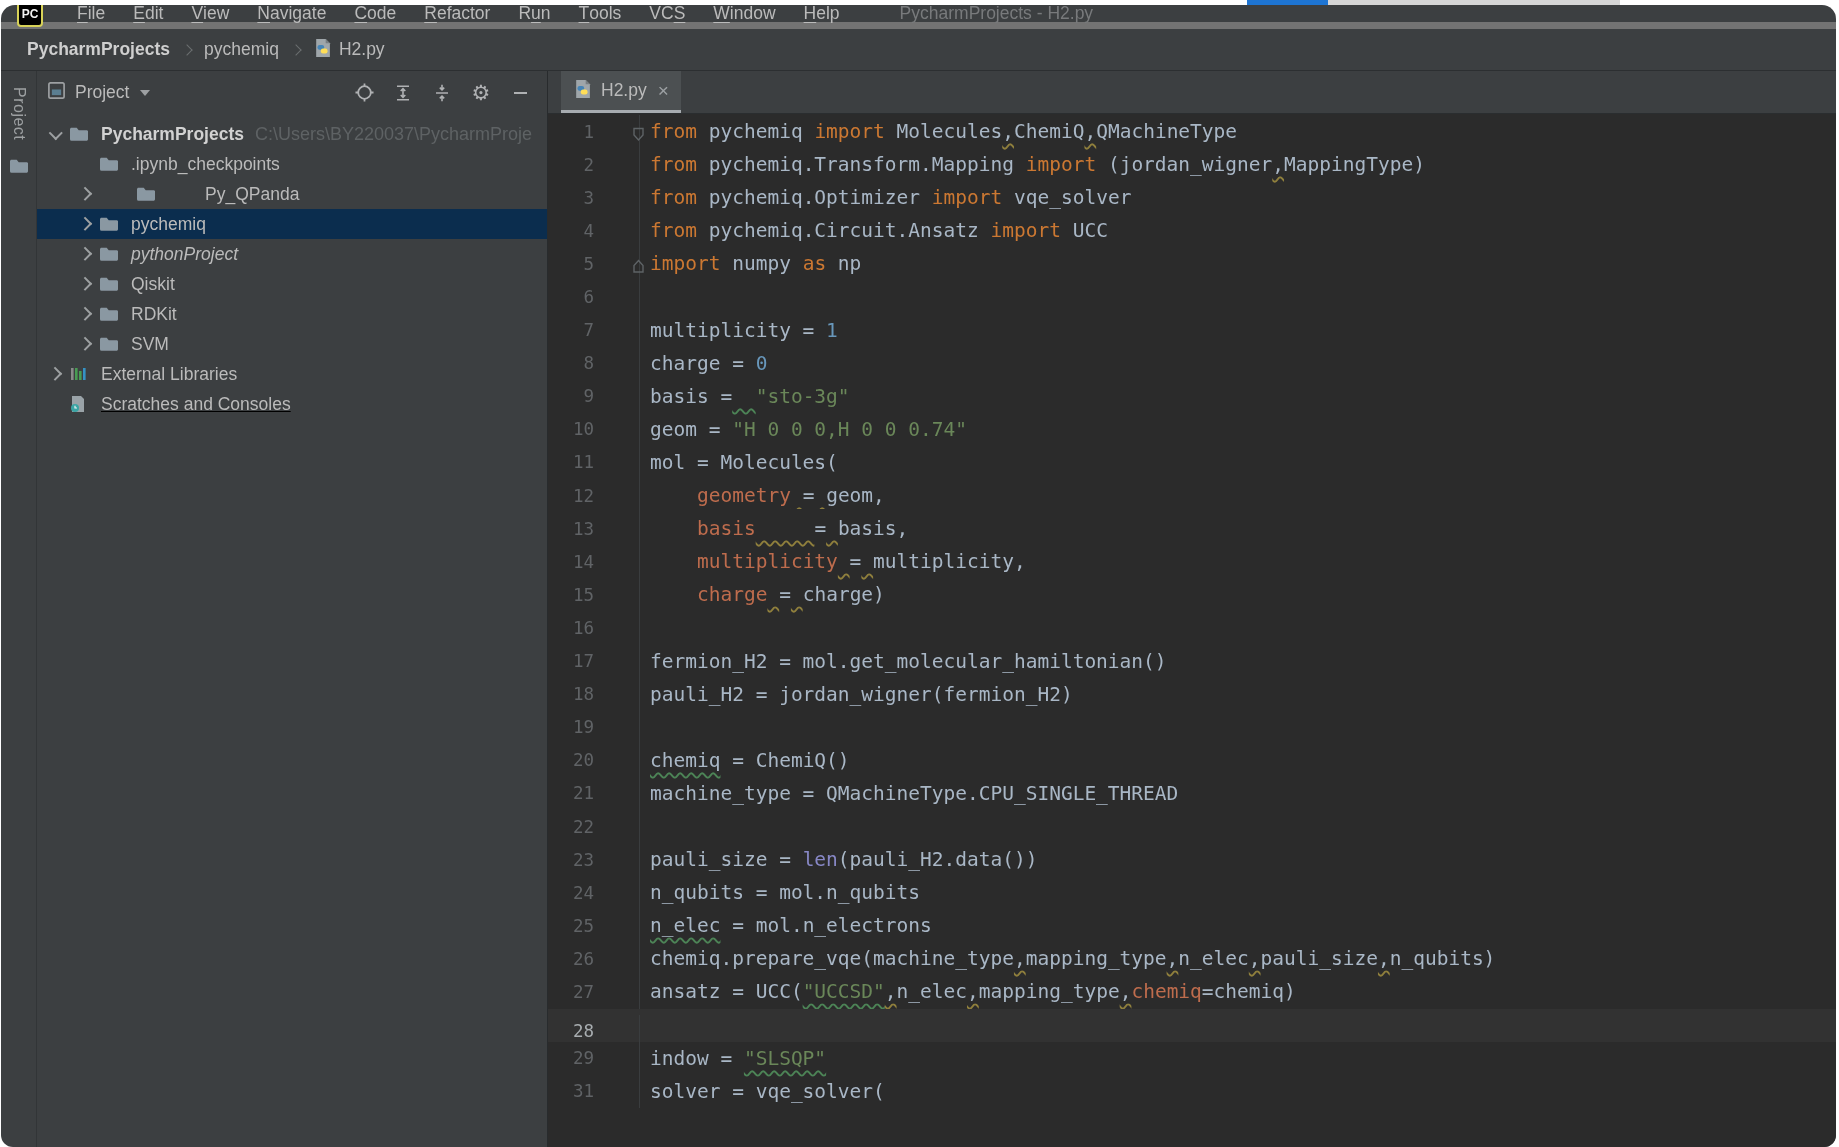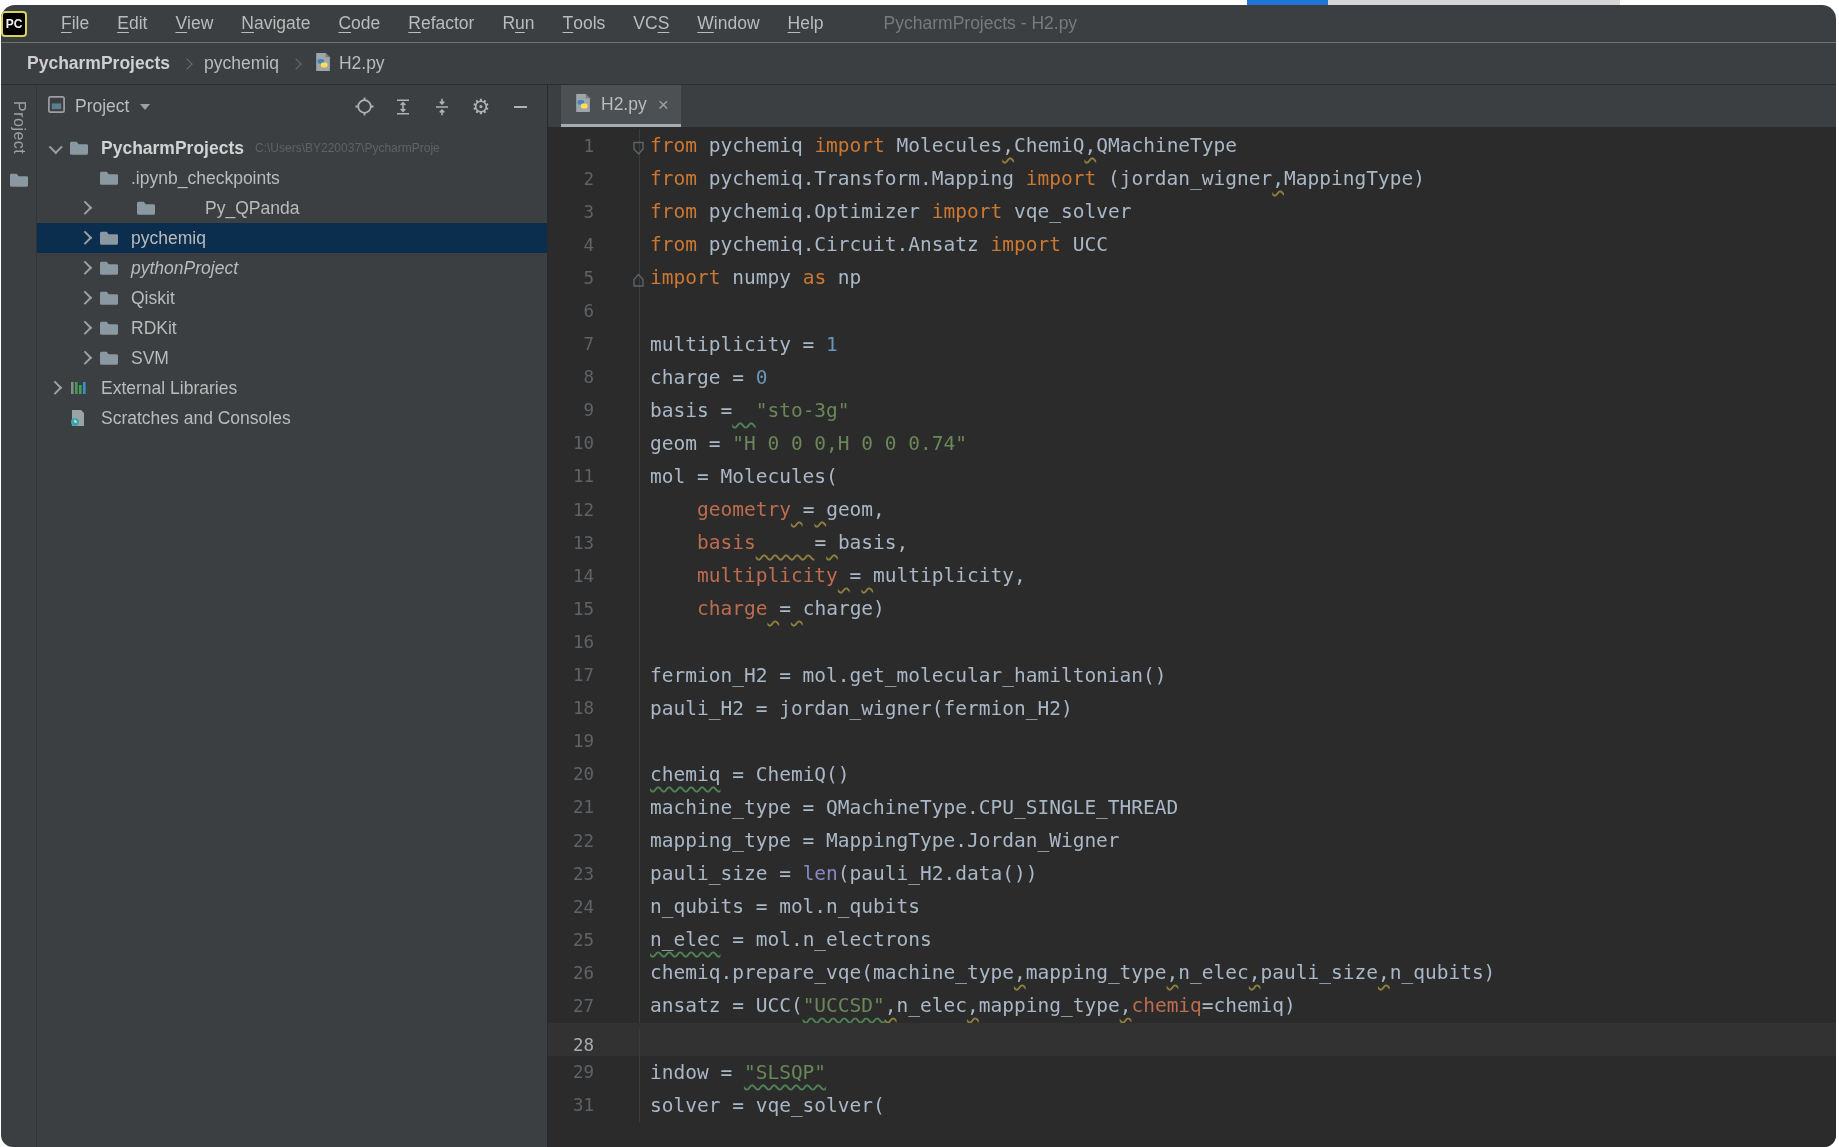--- a/index.html
+++ b/index.html
@@ -7,22 +7,22 @@
   .screen { position: relative; width: 1839px; height: 1147px; background: #ffffff; overflow: hidden; }
   .bgstrip { position: absolute; top: 0; height: 6px; }
   .bgstrip.blue { left: 1247px; width: 81px; background: #1E75D3; }
   .bgstrip.light { left: 1328px; width: 292px; background: #D6D6D6; }
 
   .win { position: absolute; left: 1px; right: 3px; top: 5px; bottom: 0;
          background: #3C3F41; border-radius: 14px 14px 12px 12px; overflow: hidden;
          display: flex; flex-direction: column; }
 
   
-  .menubar { height: 38px; display: flex; align-items: center; 
-             border-bottom: 1px solid #737373; flex: none; }
+  .menubar { height: 24px; display: flex; align-items: center; padding-left: 16px;
+             border-bottom: 7px solid #737373; flex: none; }
   .logo { width: 26px; height: 26px; background: #000; border: 2px solid #D8D258; border-radius: 4px;
           color: #F2F2F2; font-size: 12px; font-weight: bold; display: flex; align-items: center;
           justify-content: center; margin-right: 20px; letter-spacing: 0; }
   .mitem { color: #BBBBBB; font-size: 17.5px; padding: 0 14px; height: 100%; display: flex; align-items: center; }
   .mitem u { text-decoration: underline; text-underline-offset: 3px; text-decoration-thickness: 1px; }
   .wintitle { color: #787A7C; font-size: 17.5px; margin-left: 46px; }
 
   
   .crumbbar { height: 42px; display: flex; align-items: center; padding-left: 26px;
               border-bottom: 1px solid #2C2F31; flex: none; color: #BBBBBB; font-size: 17.5px; }
@@ -53,21 +53,21 @@
   .trow { height: 30px; display: flex; align-items: center; white-space: nowrap; overflow: hidden; }
   .trow.sel { background: #0B2D4E; }
   .chev { width: 26px; flex: none; display: flex; align-items: center; justify-content: center; }
   .chev.r::after, .chev.d::after { content: ""; width: 7.5px; height: 7.5px;
       border-right: 2px solid #9DA0A2; border-bottom: 2px solid #9DA0A2; display: block; }
   .chev.r::after { transform: rotate(-45deg); margin-left: -3px; }
   .chev.d::after { transform: rotate(45deg); margin-top: -3px; }
   .ticon { width: 28px; flex: none; display: flex; align-items: center; justify-content: flex-start; }
   .tlabel { color: #BBBBBB; font-size: 17.5px; margin-left: 4px; }
   .tlabel.bold { font-weight: bold; color: #D2D2D2; }
-  .tpath { color: #5E6264; font-size: 12px; margin-left: 11px; }
+  .tpath { color: #5E6264; font-size: 18px; margin-left: 11px; }
 
   
   .editor { flex: 1; display: flex; flex-direction: column; background: #2B2B2B; min-width: 0; }
   .tabbar { height: 43px; flex: none; background: #3C3F41; border-bottom: 1px solid #2A2D2F;
             display: flex; align-items: stretch; padding-left: 13px; }
   .tab { background: #4C5052; display: flex; align-items: center; gap: 9px; padding: 0 12px;
          border-bottom: 3px solid #A7ACB0; }
   .tab .tname { color: #BBBBBB; font-size: 17.5px; }
   .tab .tclose { color: #9CA0A3; font-size: 19px; line-height: 1; margin-left: 2px; }
 
@@ -250,21 +250,21 @@
               <span class="ticon">
                 <svg width="18" height="18" viewBox="0 0 18 18">
                   <rect x="2" y="3" width="2.6" height="12" fill="#8A8A8A"></rect>
                   <rect x="6" y="3" width="2.6" height="12" fill="#499C54"></rect>
                   <rect x="10" y="6" width="2.6" height="9" fill="#499C54"></rect>
                   <rect x="14" y="3" width="2.6" height="12" fill="#3592C4"></rect>
                 </svg>
               </span>
               <span class="tlabel">External Libraries</span>
             </div>
-            <div class="trow" style="padding-left: 6px;">
+            <div class="trow" style="padding-left: 6px; text-decoration: underline;">
               <span class="chev"></span>
               <span class="ticon">
                 <svg width="18" height="18" viewBox="0 0 18 18">
                   <path d="M3 1h9l3 3v13H3z" fill="#9AA3A8"></path>
                   <circle cx="6" cy="13" r="4" fill="#3BA5A5"></circle>
                   <path d="M6 10.8v2.2h2" stroke="#E8F3F3" stroke-width="1.2" fill="none"></path>
                 </svg>
               </span>
               <span class="tlabel">Scratches and Consoles</span>
             </div>
@@ -370,21 +370,20 @@
             <div class="cl">
               <div class="gut">20</div>
               <div class="txt"><span class="df g">chemiq</span><span class="df"> = ChemiQ()</span></div>
             </div>
             <div class="cl">
               <div class="gut">21</div>
               <div class="txt"><span class="df">machine_type = QMachineType.CPU_SINGLE_THREAD</span></div>
             </div>
             <div class="cl">
               <div class="gut">22</div>
-              <div class="txt"><span class="df">mapping_type = MappingType.Jordan_Wigner</span></div>
             </div>
             <div class="cl">
               <div class="gut">23</div>
               <div class="txt"><span class="df">pauli_size = </span><span class="bi">len</span><span class="df">(pauli_H2.data())</span></div>
             </div>
             <div class="cl">
               <div class="gut">24</div>
               <div class="txt"><span class="df">n_qubits = mol.n_qubits</span></div>
             </div>
             <div class="cl">

